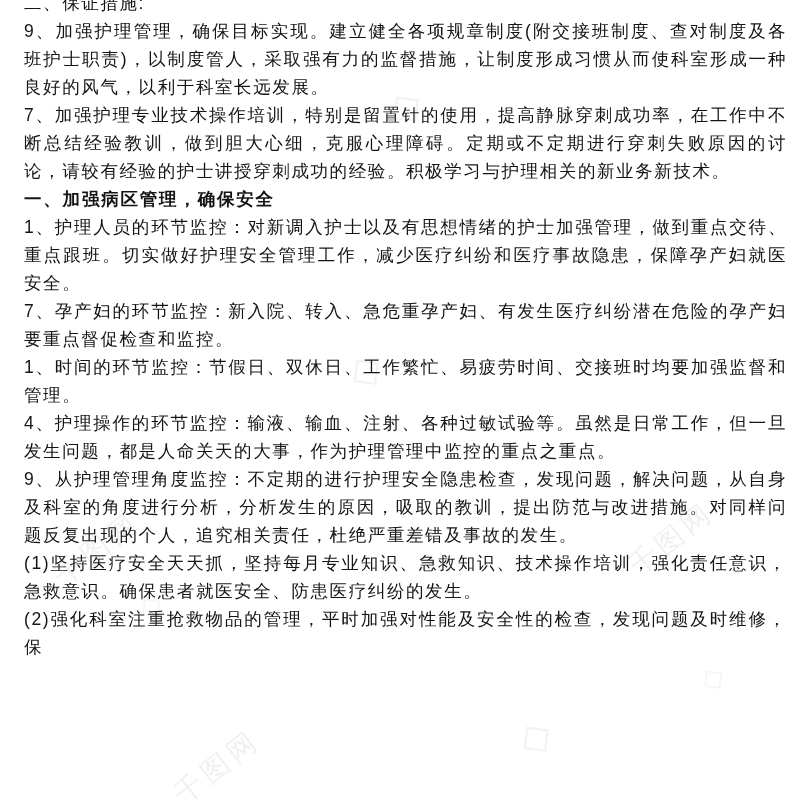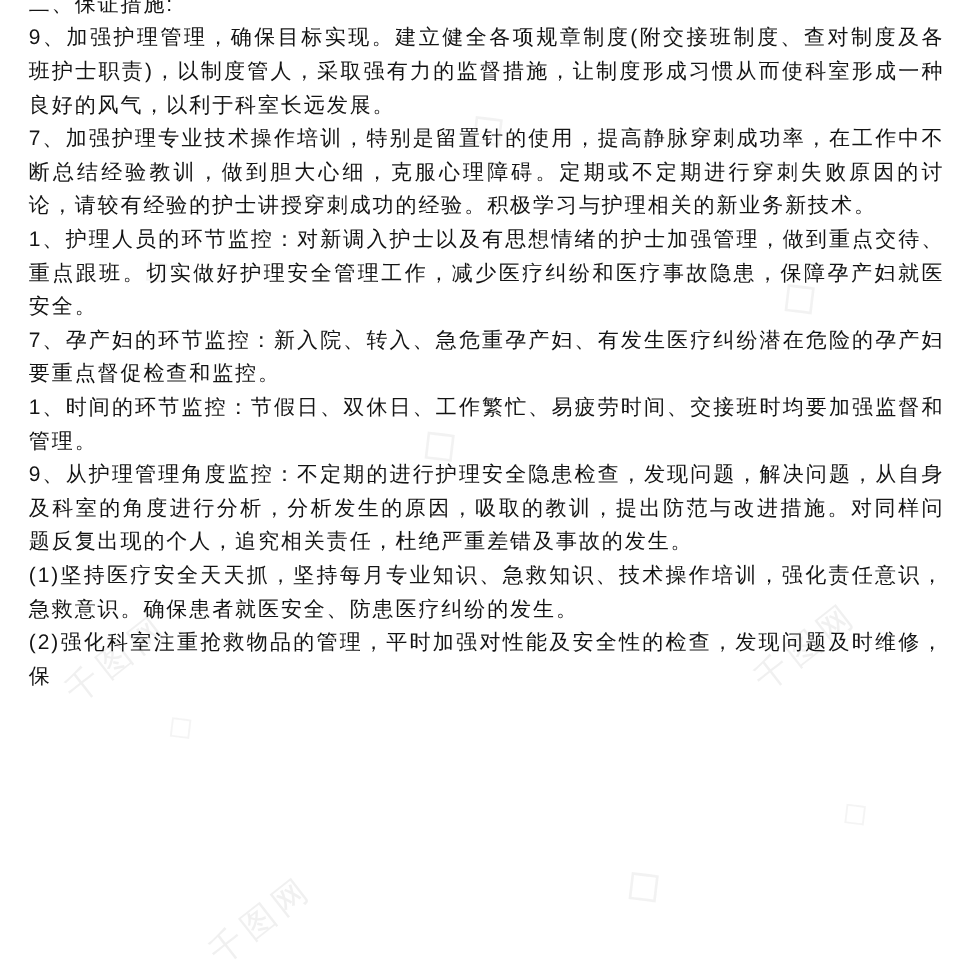--- a/index.html
+++ b/index.html
@@ -56,21 +56,23 @@
     <div class="wm" style="left:622px; top:520px;">千图网</div>
     <div class="wm logo" style="left:518px; top:712px;">◇</div>
     <div class="wm" style="left:168px; top:748px;">千图网</div>
     <div class="wm logo small" style="left:700px; top:660px;">◇</div>
   </div>
 
   <div class="content">
     <p>二、保证措施:</p>
     <p>9、加强护理管理，确保目标实现。建立健全各项规章制度(附交接班制度、查对制度及各班护士职责)，以制度管人，采取强有力的监督措施，让制度形成习惯从而使科室形成一种良好的风气，以利于科室长远发展。</p>
     <p>7、加强护理专业技术操作培训，特别是留置针的使用，提高静脉穿刺成功率，在工作中不断总结经验教训，做到胆大心细，克服心理障碍。定期或不定期进行穿刺失败原因的讨论，请较有经验的护士讲授穿刺成功的经验。积极学习与护理相关的新业务新技术。</p>
+    <p class="heading">一、加强病区管理，确保安全</p>
     <p>1、护理人员的环节监控：对新调入护士以及有思想情绪的护士加强管理，做到重点交待、重点跟班。切实做好护理安全管理工作，减少医疗纠纷和医疗事故隐患，保障孕产妇就医安全。</p>
     <p>7、孕产妇的环节监控：新入院、转入、急危重孕产妇、有发生医疗纠纷潜在危险的孕产妇要重点督促检查和监控。</p>
     <p>1、时间的环节监控：节假日、双休日、工作繁忙、易疲劳时间、交接班时均要加强监督和管理。</p>
+    <p>4、护理操作的环节监控：输液、输血、注射、各种过敏试验等。虽然是日常工作，但一旦发生问题，都是人命关天的大事，作为护理管理中监控的重点之重点。</p>
     <p>9、从护理管理角度监控：不定期的进行护理安全隐患检查，发现问题，解决问题，从自身及科室的角度进行分析，分析发生的原因，吸取的教训，提出防范与改进措施。对同样问题反复出现的个人，追究相关责任，杜绝严重差错及事故的发生。</p>
     <p>(1)坚持医疗安全天天抓，坚持每月专业知识、急救知识、技术操作培训，强化责任意识，急救意识。确保患者就医安全、防患医疗纠纷的发生。</p>
     <p>(2)强化科室注重抢救物品的管理，平时加强对性能及安全性的检查，发现问题及时维修，保</p>
   </div>
 
 </div>
 
 </body></html>

